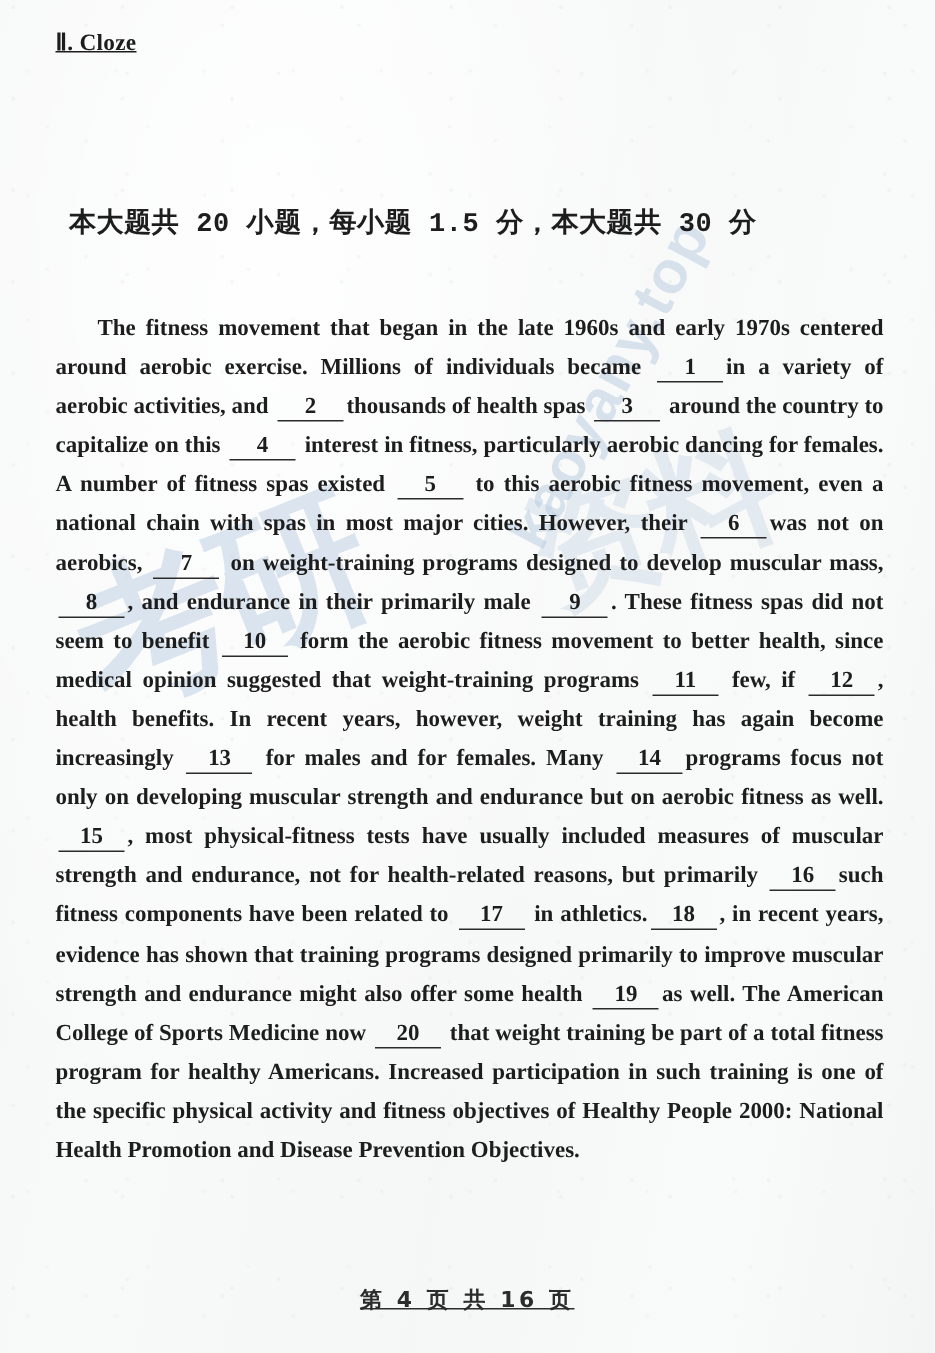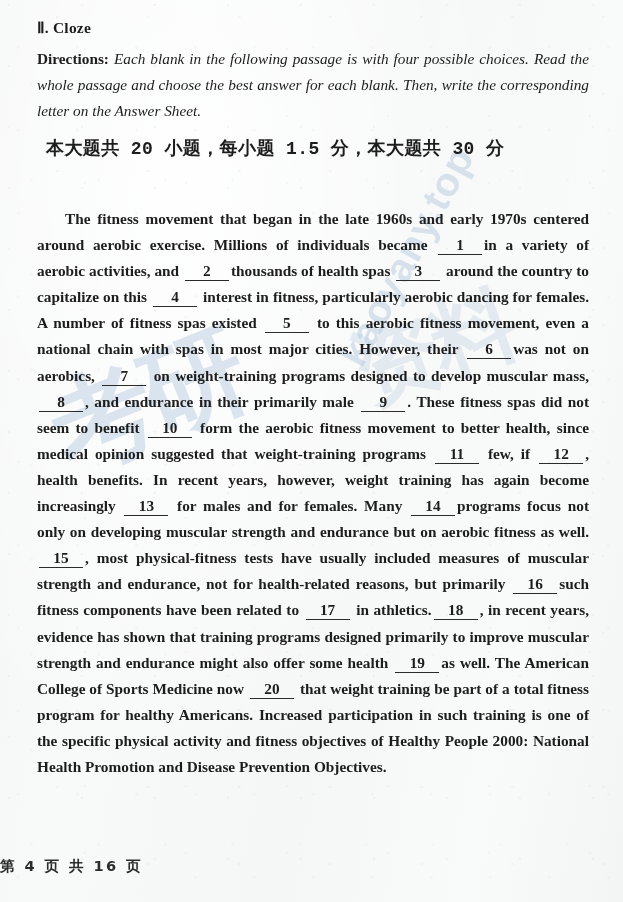--- a/index.html
+++ b/index.html
@@ -90,20 +90,21 @@
     padding: 0;
   }
 
   .section-title {
     position: absolute;
     left: 37px;
     top: 19px;
     font-size: 15.5px;
     font-weight: bold;
     letter-spacing: .2px;
+    text-decoration: underline;
   }
 
   .directions {
     position: absolute;
     left: 37px;
     top: 46px;
     width: 552px;
     font-size: 15.3px;
     line-height: 26.2px;
     text-align: justify;
@@ -148,45 +149,43 @@
     line-height: 19px;
     margin: 0 2px;
     vertical-align: baseline;
   }
 
   .footer {
     position: absolute;
     left: 0;
     right: 0;
     top: 857px;
+    text-align: center;
     font-size: 14.6px;
     font-weight: bold;
     font-family: "DejaVu Sans", "Liberation Sans", sans-serif;
     letter-spacing: 2.4px;
     color: #2c2c2c;
+    text-decoration: underline;
   }
 </style>
 </head>
 <body>
 
 <div class="paper"></div>
 <div class="grain"></div>
 
 <div class="wm wm-cn">考研</div>
 <div class="wm wm-cn2">资料</div>
 <div class="wm wm-en">kaoyany.top</div>
 
 <div class="sheet">
 
   <div class="section-title">Ⅱ. Cloze</div>
 
-  <div class="directions">
-    <span class="lead">Directions:</span>
-    <span class="it">Each blank in the following passage is with four possible choices. Read the whole passage and choose the best answer for each blank. Then, write the corresponding letter on the Answer Sheet.</span>
-  </div>
 
   <div class="cn-note">本大题共 20 小题，每小题 1.5 分，本大题共 30 分</div>
 
   <div class="passage">
     <span class="indent"></span><span id="passage-body">The fitness movement that began in the late 1960s and early 1970s centered around aerobic exercise. Millions of individuals became <span class="blank">1</span>in a variety of aerobic activities, and <span class="blank">2</span>thousands of health spas <span class="blank">3</span> around the country to capitalize on this <span class="blank">4</span> interest in fitness, particularly aerobic dancing for females. A number of fitness spas existed <span class="blank">5</span> to this aerobic fitness movement, even a national chain with spas in most major cities. However, their <span class="blank">6</span>was not on aerobics, <span class="blank">7</span> on weight-training programs designed to develop muscular mass,<span class="blank">8</span>, and endurance in their primarily male <span class="blank">9</span>. These fitness spas did not seem to benefit <span class="blank">10</span> form the aerobic fitness movement to better health, since medical opinion suggested that weight-training programs <span class="blank">11</span> few, if <span class="blank">12</span>, health benefits. In recent years, however, weight training has again become increasingly <span class="blank">13</span> for males and for females. Many <span class="blank">14</span>programs focus not only on developing muscular strength and endurance but on aerobic fitness as well.<span class="blank">15</span>, most physical-fitness tests have usually included measures of muscular strength and endurance, not for health-related reasons, but primarily <span class="blank">16</span>such fitness components have been related to <span class="blank">17</span> in athletics.<span class="blank">18</span>, in recent years, evidence has shown that training programs designed primarily to improve muscular strength and endurance might also offer some health <span class="blank">19</span>as well. The American College of Sports Medicine now <span class="blank">20</span> that weight training be part of a total fitness program for healthy Americans. Increased participation in such training is one of the specific physical activity and fitness objectives of Healthy People 2000: National Health Promotion and Disease Prevention Objectives.</span>
   </div>
 
   <div class="footer">第 4 页 共 16 页</div>
 
 </div>

